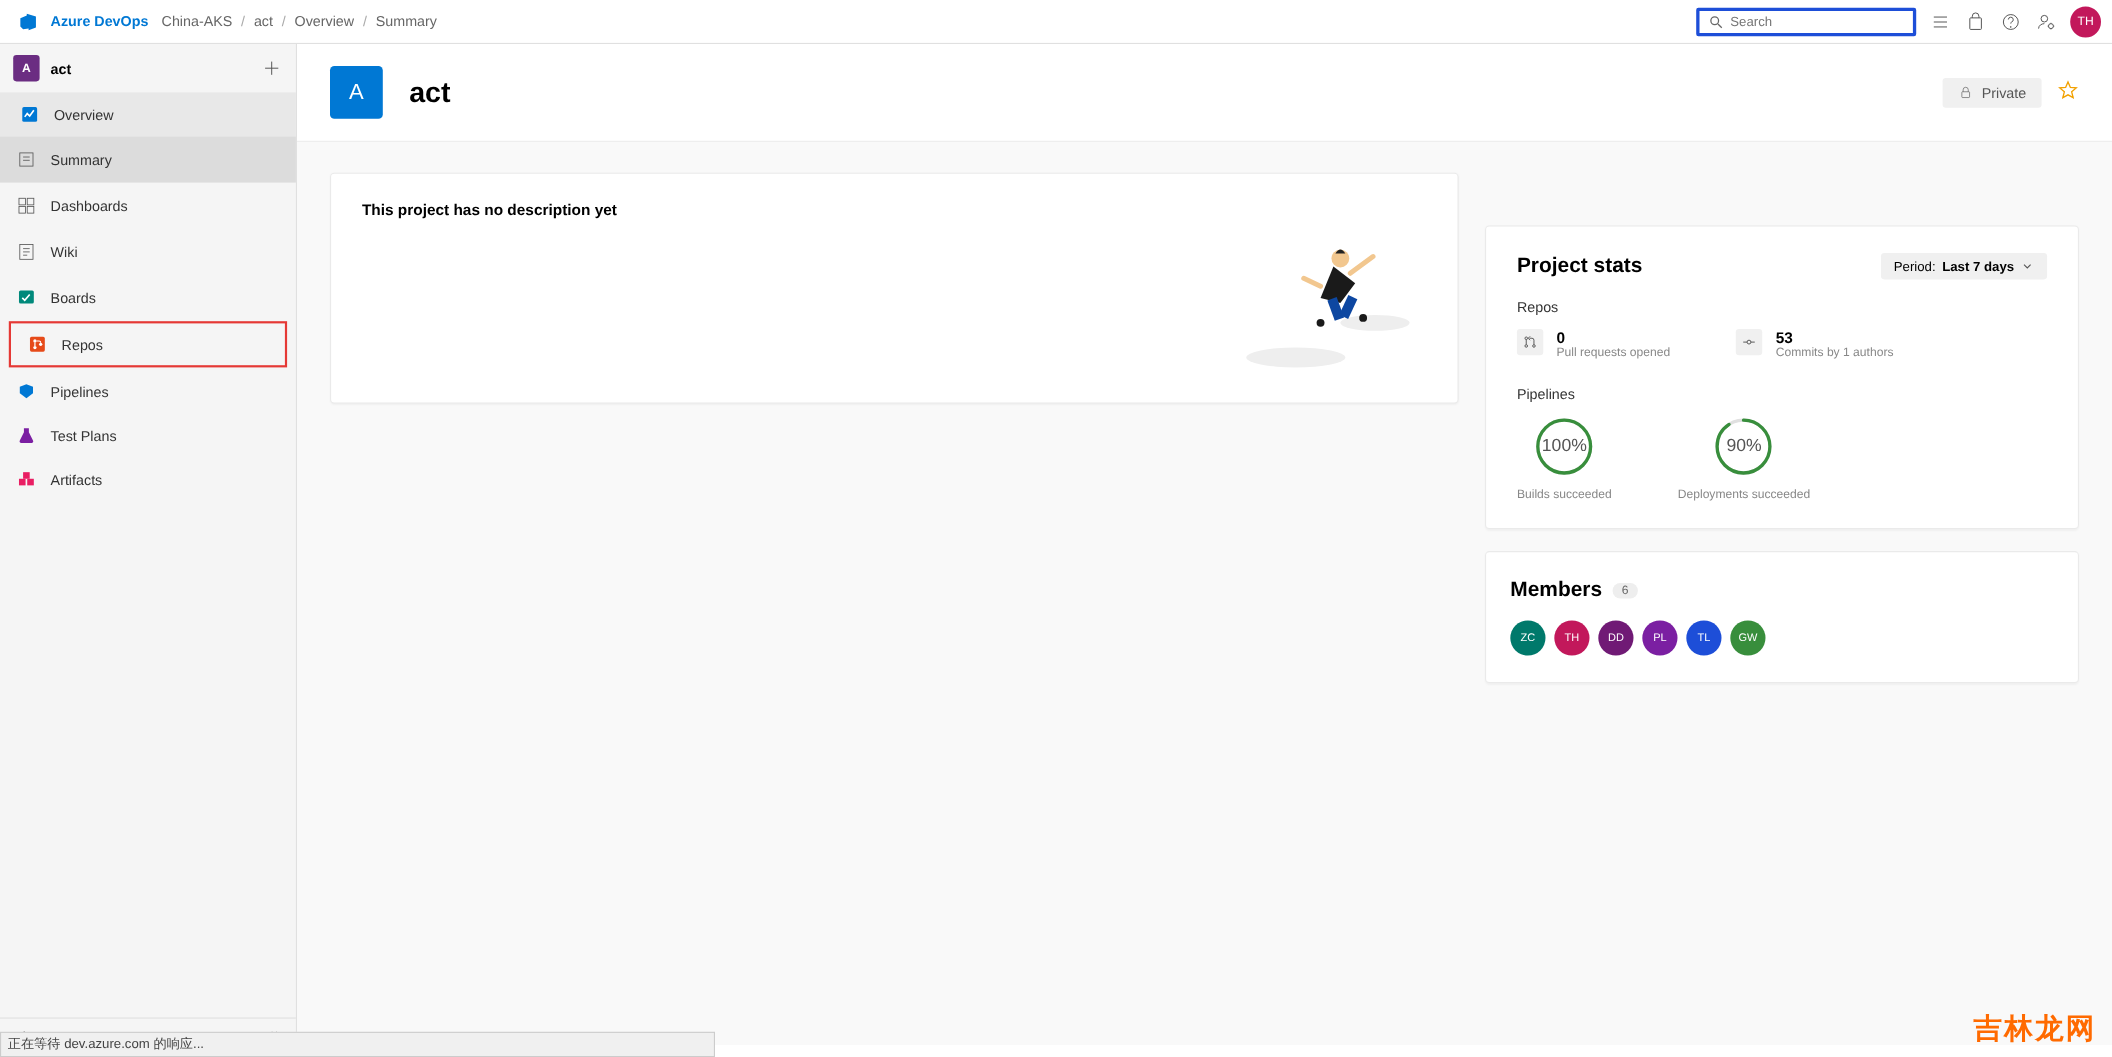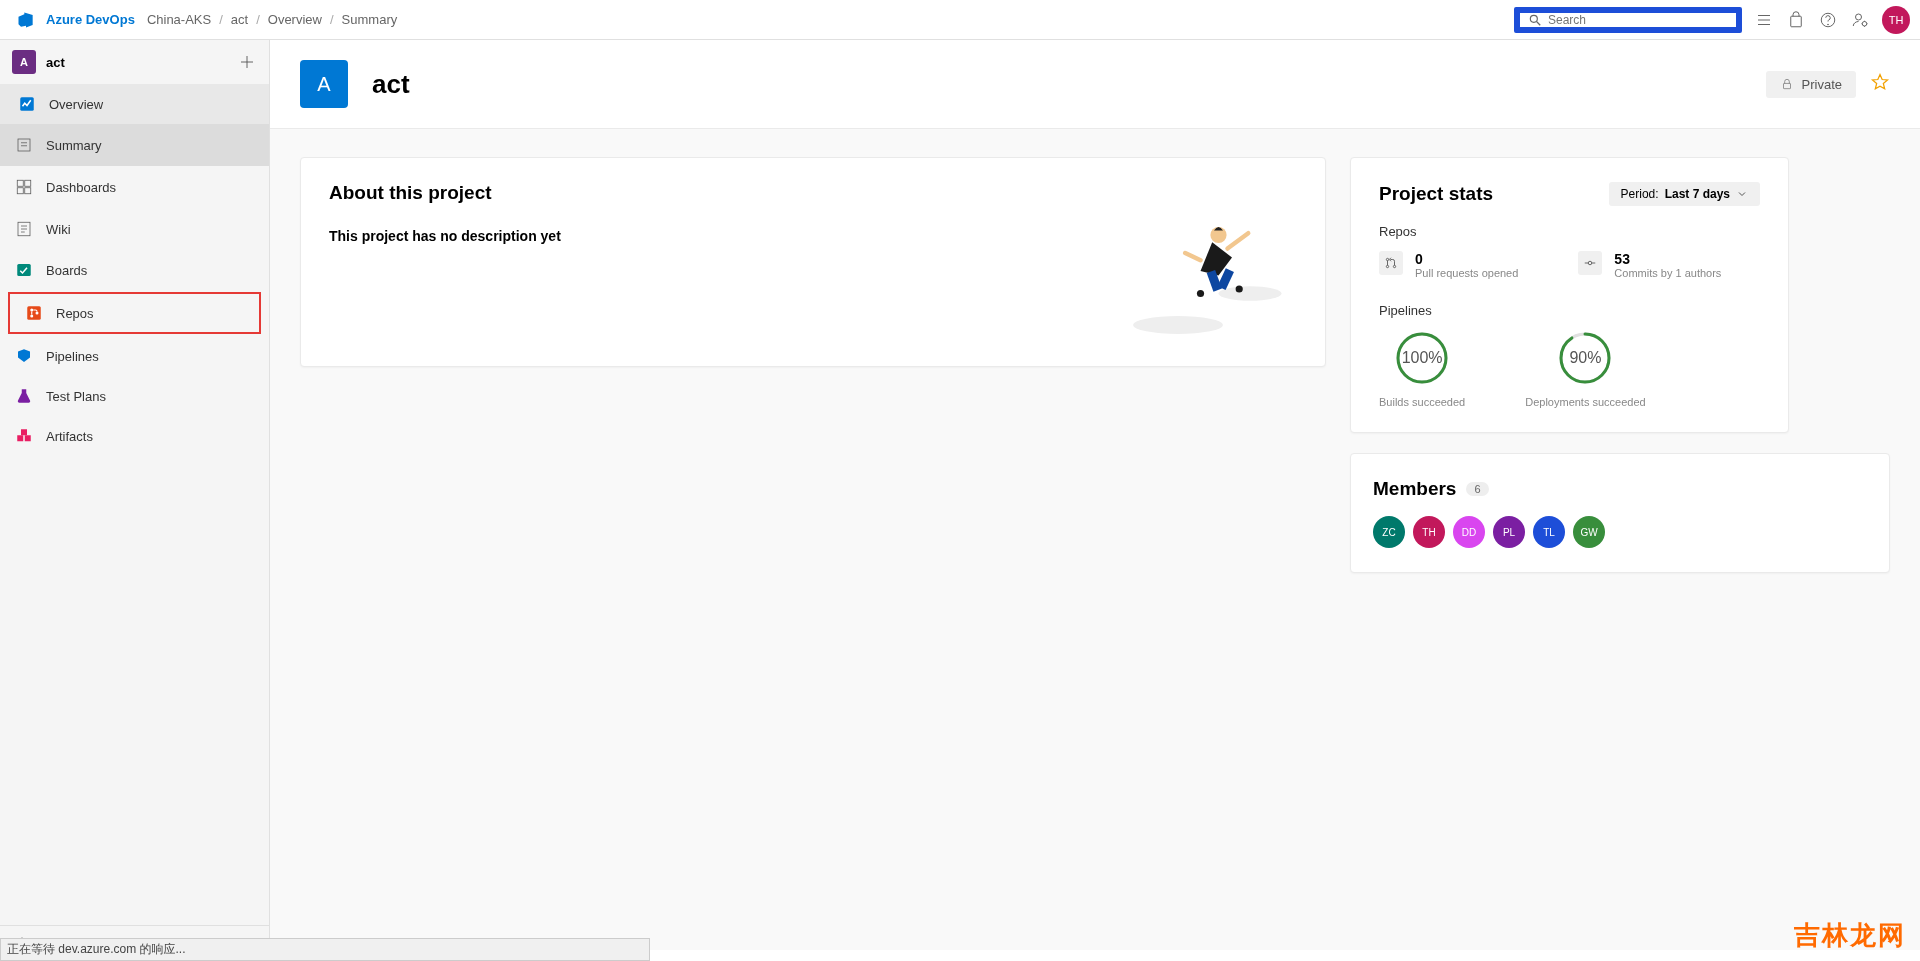--- a/index.html
+++ b/index.html
@@ -7,21 +7,21 @@
 
 
 .header { height: 40px; display: flex; align-items: center; border-bottom: 1px solid #e0e0e0; padding: 0 10px; }
 .header-left { display: flex; align-items: center; gap: 6px; flex: 1; }
 .logo-icon { width: 20px; height: 20px; margin-left: 6px; margin-right: 4px; }
 .brand { color: #0078d4; font-size: 13px; font-weight: 600; }
 .breadcrumb { display: flex; align-items: center; gap: 8px; font-size: 13px; color: #666; margin-left: 6px; }
 .breadcrumb span { cursor: pointer; }
 .breadcrumb .sep { color: #aaa; }
 .header-right { display: flex; align-items: center; gap: 12px; }
-.search-box { display: flex; align-items: center; border: 6px solid #1d4ed8; padding: 3px 8px; width: 228px; height: 26px; border-radius: 2px; }
+.search-box { display: flex; border: 3px solid #1d4ed8; padding: 3px 8px; width: 200px; height: 26px; border-radius: 2px; }
 .search-box svg { width: 14px; height: 14px; fill: #666; margin-right: 6px; }
 .search-box input { border: none; outline: none; font-size: 12px; flex: 1; color: #666; }
 .header-icon { width: 20px; height: 20px; display: flex; align-items: center; justify-content: center; cursor: pointer; }
 .header-icon svg { width: 18px; height: 18px; stroke: #555; fill: none; stroke-width: 1.2; }
 .avatar { width: 28px; height: 28px; border-radius: 50%; background: #c2185b; color: #fff; display: flex; align-items: center; justify-content: center; font-size: 11px; cursor: pointer; }
 
 
 .main-wrapper { display: flex; height: calc(100% - 40px); }
 
 
@@ -54,21 +54,21 @@
 .content-header { padding: 20px 30px; display: flex; align-items: center; border-bottom: 1px solid #eaeaea; }
 .proj-avatar { width: 48px; height: 48px; background: #0078d4; border-radius: 4px; color: #fff; display: flex; align-items: center; justify-content: center; font-size: 20px; margin-right: 24px; }
 .proj-title { font-size: 26px; font-weight: 600; }
 .content-header-right { margin-left: auto; display: flex; align-items:center; gap: 14px; }
 .private-badge { background: #f0f0f0; padding: 6px 14px; border-radius: 3px; display:flex; align-items:center; gap:8px; font-size:13px; color:#555; }
 .star-btn svg { width: 20px; height: 20px; fill:none; stroke:#f2a100; stroke-width:1.5; }
 
 .content-body { padding: 28px 30px; display: flex; gap: 24px; align-items: flex-start; background: #f9f9f9; min-height: calc(100% - 100px);}
 .card { background: #fff; border: 1px solid #eaeaea; border-radius: 4px; padding: 24px 28px; box-shadow: 0 1px 2px rgba(0,0,0,0.04); }
 .card-left { flex: 1; min-height: 210px; position: relative; }
-.card-right { width: 439px; }
+.card-right { width: 540px; margin-top: 48px; }
 
 .about-title { font-size: 19px; font-weight: 600; margin-bottom: 24px; }
 .about-sub { font-size: 14px; font-weight: 600; margin-bottom: 8px; }
 .about-desc { font-size: 13px; color: #555; }
 .illustration { position:absolute; right: 30px; top: 50px; width: 180px; }
 
 .stats-header { display:flex; align-items:center; justify-content:space-between; margin-bottom:18px; }
 .stats-title { font-size: 19px; font-weight:600; }
 .period-btn { background:#f0f0f0; padding:5px 12px; border-radius:3px; font-size:12px; display:flex; align-items:center; gap:6px; cursor:pointer; }
 .period-btn svg { width:12px; height:12px; stroke:#555; stroke-width:2; fill:none; }
@@ -293,21 +293,20 @@
           <span>Private</span>
         </div>
         <span class="star-btn"><svg viewBox="0 0 24 24">
               <path d="M12 3l2.6 6 6.4.5-5 4.3 1.6 6.3L12 17l-5.6 3.1L8 13.8 3 9.5l6.4-.5z"></path>
             </svg></span>
       </div>
     </div>
 
     <div class="content-body">
       <div class="card card-left">
-        <div class="about-title">About this project</div>
         <div class="about-sub">This project has no description yet</div>
         <svg class="illustration" viewBox="0 0 200 150">
           <ellipse cx="70" cy="130" rx="50" ry="10" fill="#eee"></ellipse>
           <ellipse cx="150" cy="95" rx="35" ry="8" fill="#eee"></ellipse>
           <circle cx="115" cy="30" r="9" fill="#f2c78f"></circle>
           <path d="M110 25 q5 -8 10 0" fill="#222"></path>
           <path d="M108 38 L95 70 L115 75 L130 55 Z" fill="#1a1a1a"></path>
           <rect x="105" y="70" width="10" height="22" fill="#0d47a1" transform="rotate(-20 110 80)"></rect>
           <rect x="118" y="68" width="10" height="22" fill="#0d47a1" transform="rotate(25 123 79)"></rect>
           <path d="M95 58 L78 50" stroke="#f2c78f" stroke-width="5" stroke-linecap="round"></path>
@@ -386,21 +385,21 @@
         </div>
 
         <div class="card card-members">
           <div class="members-header">
             <div class="members-title">Members</div>
             <div class="members-count">6</div>
           </div>
           <div class="members-list">
               <div class="member" style="background: rgb(0, 121, 107);">ZC</div>
               <div class="member" style="background: rgb(194, 24, 91);">TH</div>
-              <div class="member" style="background: #d946ef;">DD</div>
+              <div class="member" style="background: #701a75;">DD</div>
               <div class="member" style="background: rgb(123, 31, 162);">PL</div>
               <div class="member" style="background: #1d4ed8; text-align: right;">TL</div>
               <div class="member" style="background: rgb(56, 142, 60);">GW</div>
             </div>
         </div>
       </div>
     </div>
   </div>
 </div>
 

